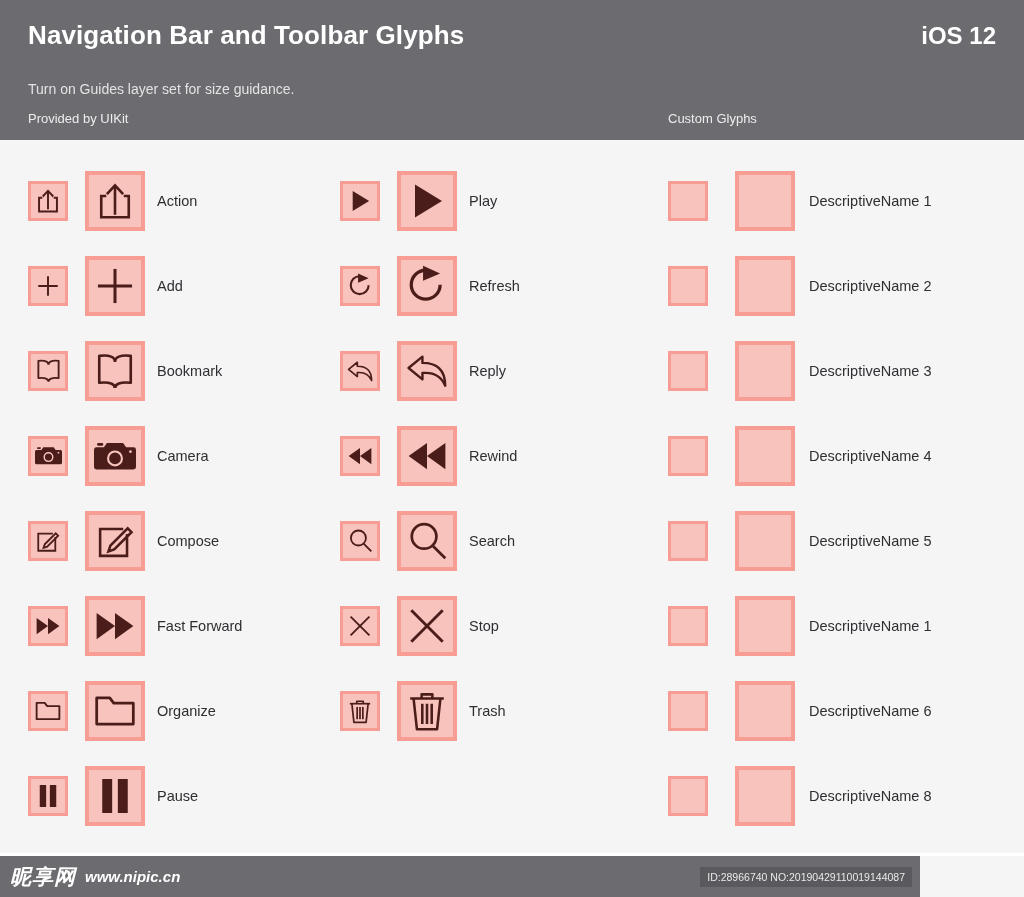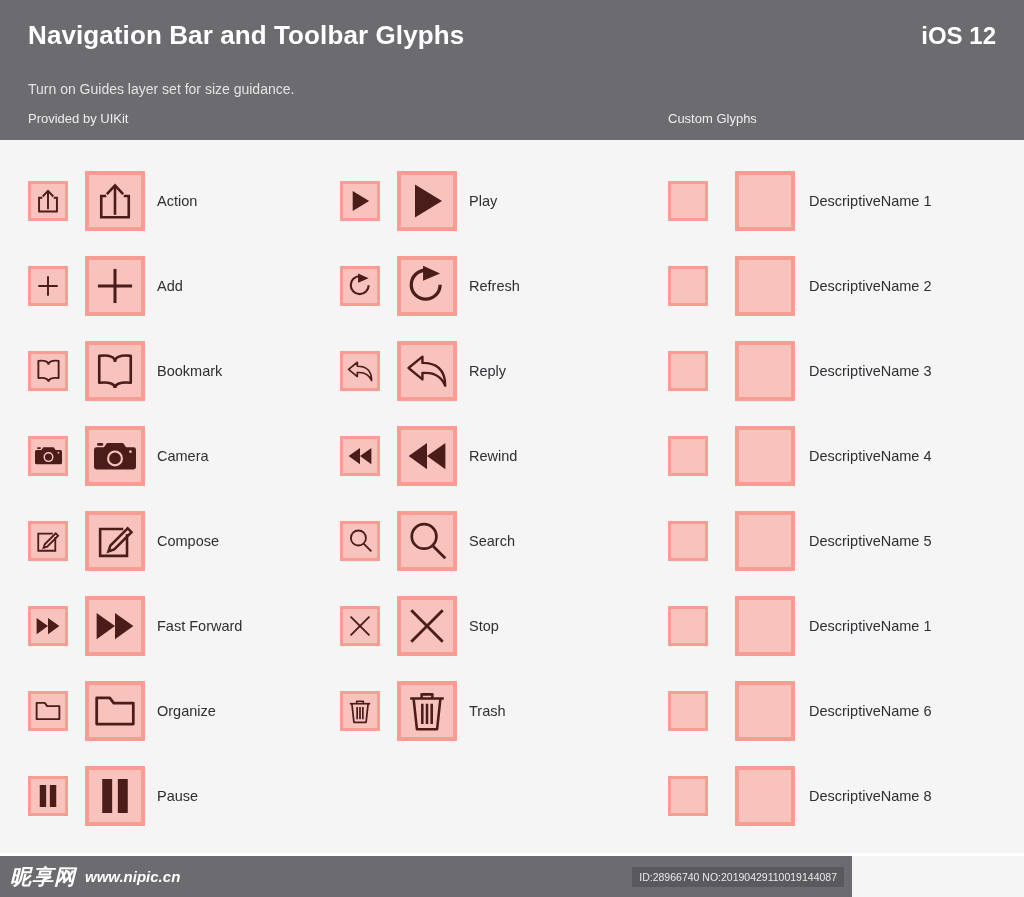--- a/index.html
+++ b/index.html
@@ -89,21 +89,21 @@
     color:#2f2f33;
     white-space:nowrap;
   }
   .column.c3 .tile.large { margin-left:27px; }
   .column.c3 .glyph-label { margin-left:14px; }
 
   
   .footer {
     position:absolute;
     left:0; bottom:0;
-    width:852px; height:41px;
+    width:920px; height:41px;
     background:#6c6c70;
     display:flex;
     align-items:center;
     padding:0 8px 0 10px;
   }
   .wm-logo {
     color:#ffffff;
     font-size:21px;
     font-weight:bold;
     font-style:italic;

